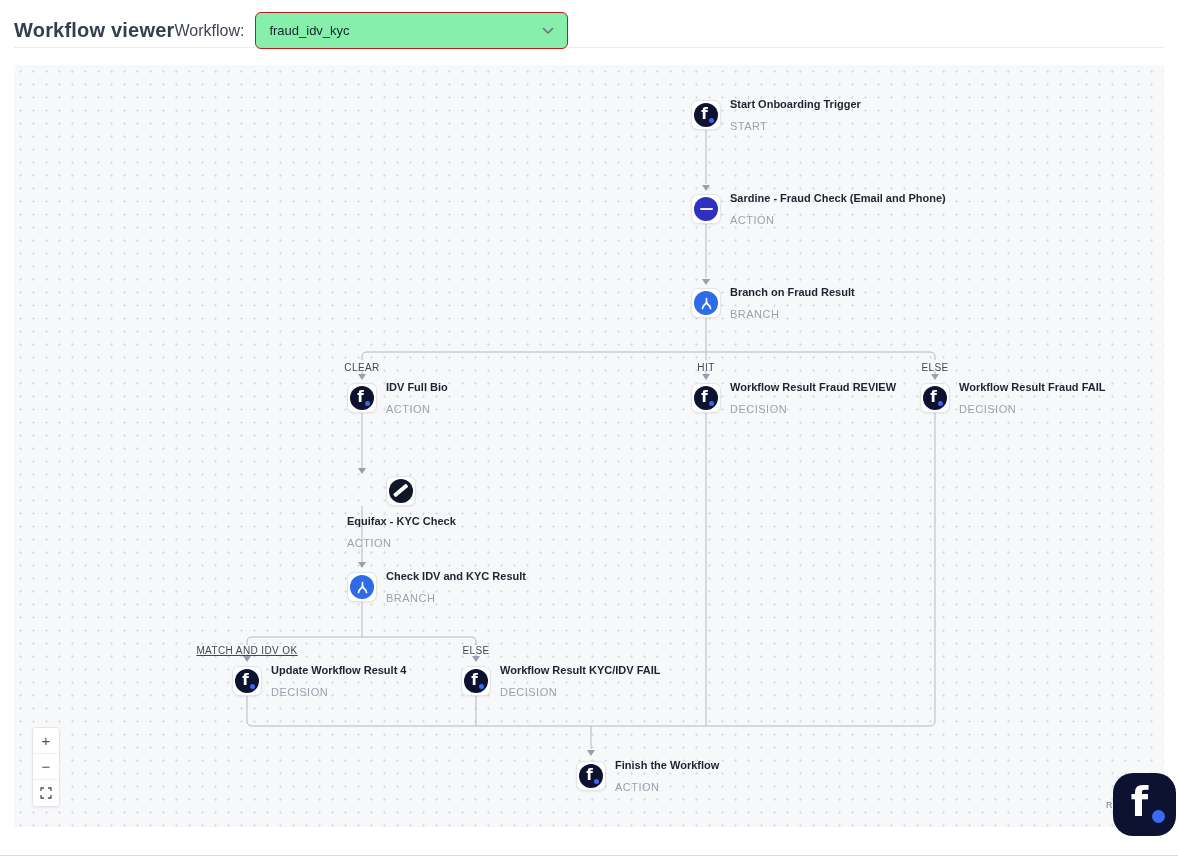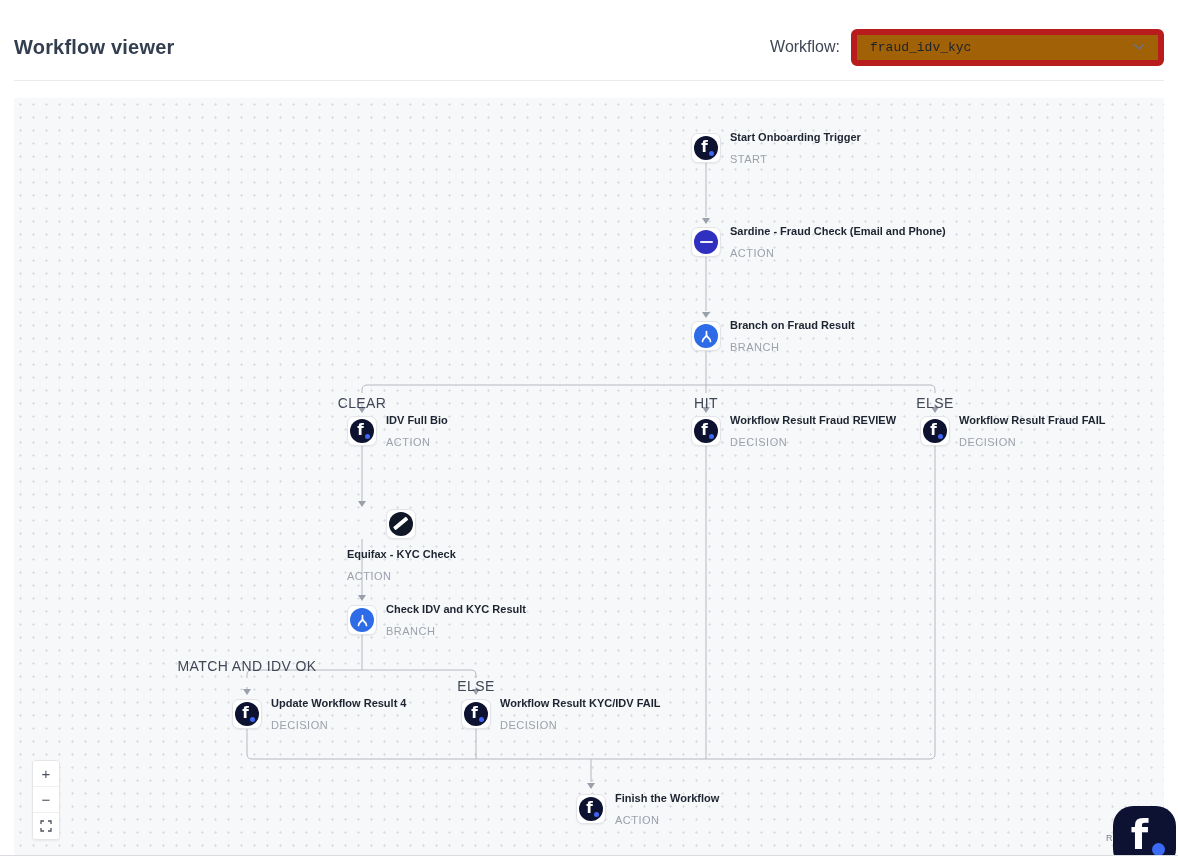--- a/index.html
+++ b/index.html
@@ -1,25 +1,25 @@
 <!DOCTYPE html>
 <html><head>
 <meta charset="utf-8">
 <style>
   * { margin:0; padding:0; box-sizing:border-box; }
   html,body { background:#fff; }
   body { font-family:"Liberation Sans", sans-serif; }
   .page { position:relative; width:1178px; height:856px; background:#fff; overflow:hidden; }
 
   
-  .header { margin:0 14px; height:81px; padding-top:14px; display:flex; justify-content:space-between; align-items:center; border-bottom:1px solid #e9ebee; }
+  .header { margin:0 14px; height:48px; padding-top:14px; display:flex; align-items:center; border-bottom:1px solid #e9ebee; }
   .page-title { font-size:20px; font-weight:700; color:#333e4f; letter-spacing:.2px; }
   .wf-picker { display:flex; align-items:center; gap:11px; }
   .wf-label { font-size:16px; color:#3f4654; }
-  .wf-select { width:313px; height:37px; background:#a16207; border:6px solid #b91c1c; border-radius:6px; display:flex; align-items:center; justify-content:space-between; padding:0 13px; cursor:pointer;font-family:Liberation Mono, monospace; }
+  .wf-select { width:313px; height:37px; background:#86efac; border:1px solid #b91c1c; border-radius:6px; display:flex; align-items:center; justify-content:space-between; padding:0 13px; cursor:pointer; }
   .wf-select-value { font-size:13px; color:#1b2230; }
 
   
   .canvas { position:relative; margin:17px 14px 0 14px; width:1150px; height:762px; background:#f7f8f9;
             background-image:radial-gradient(#dcdfe4 1px, transparent 1.3px); background-size:13px 13px; }
   .edges { position:absolute; left:0; top:0; pointer-events:none; }
   .edges path { fill:none; stroke:#b4b8c1; stroke-width:1; }
   .edges path.ah { fill:#9aa0ab; stroke:none; }
 
   
@@ -36,21 +36,21 @@
   .sardine { width:24px; height:24px; border-radius:50%; background:#3030c0; display:flex; align-items:center; justify-content:center; }
   .sline { width:13px; height:2.5px; background:rgba(255,255,255,.92); border-radius:2px; }
 
   .eqx { width:24px; height:24px; border-radius:50%; background:#101727; position:relative; overflow:hidden; }
   .eq1 { position:absolute; left:4px; top:12px; width:9px; height:3.5px; background:#fff; border-radius:1px; transform:rotate(-40deg); }
   .eq2 { position:absolute; left:10px; top:7px; width:9px; height:3.5px; background:#fff; border-radius:1px; transform:rotate(-40deg); }
 
   .br { width:24px; height:24px; border-radius:50%; background:#2e6be6; display:flex; align-items:center; justify-content:center; }
 
   
-  .elabel { position:absolute; transform:translateX(-50%); font-size:14px; color:#40475
+  .elabel { position:absolute; transform:translateX(-50%); font-size:10px; color:#40475
 
 7; letter-spacing:.4px; white-space:nowrap; color:#404757; }
 
   
   .controls { position:absolute; left:18px; top:662px; width:28px; background:#fff; border:1px solid #e3e5e9; border-radius:4px; box-shadow:0 1px 2px rgba(16,24,40,.07); overflow:hidden; }
   .ctrl-btn { width:100%; height:26px; display:flex; align-items:center; justify-content:center; font-size:15px; color:#4b515c; background:#fff; border:none; border-bottom:1px solid #eef0f2; cursor:pointer; font-family:"Liberation Sans",sans-serif; }
   .ctrl-btn:last-child { border-bottom:none; }
 
   
   .attribution { position:absolute; left:1092px; top:735px; font-size:9px; color:#7a808c; }
@@ -261,21 +261,21 @@
         </span>
       <span class="ntext">
           <span class="ntitle">Finish the Workflow</span>
           <span class="nsub">ACTION</span>
         </span>
     </div>
 
     <span class="elabel" style="left:348px; top:297px;">CLEAR</span>
     <span class="elabel" style="left:692px; top:297px;">HIT</span>
     <span class="elabel" style="left:921px; top:297px;">ELSE</span>
-    <span class="elabel" style="left:233px; top:560px;">MATCH AND IDV OK</span>
+    <span class="elabel" style="left:233px; top:580px;text-decoration:underline;">MATCH AND IDV OK</span>
     <span class="elabel" style="left:462px; top:580px;">ELSE</span>
 
     <div class="controls">
       <button class="ctrl-btn">+</button>
       <button class="ctrl-btn">−</button>
       <button class="ctrl-btn">
           <svg width="12" height="12" viewBox="0 0 12 12">
             <path d="M1 4 V1 H4 M8 1 H11 V4 M11 8 V11 H8 M4 11 H1 V8" stroke="#4b515c" stroke-width="1.3" fill="none"></path>
           </svg>
         </button>

